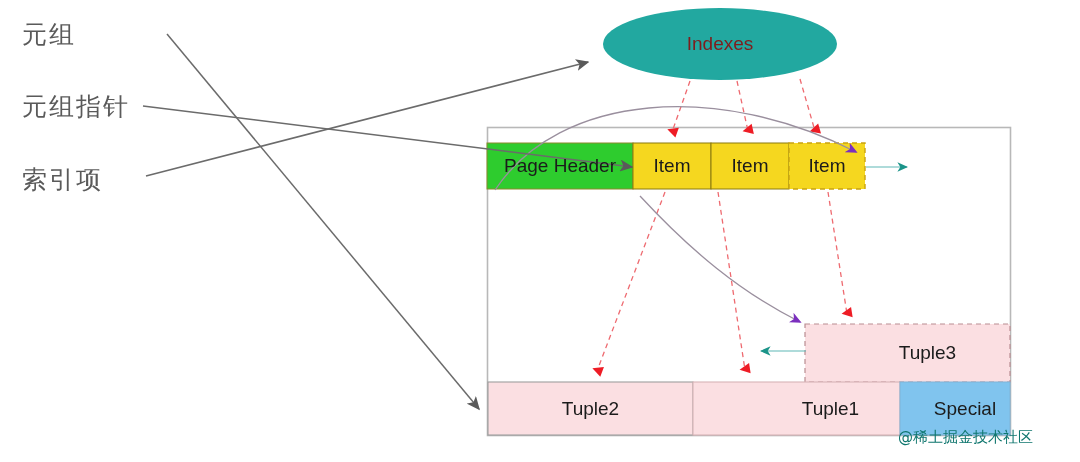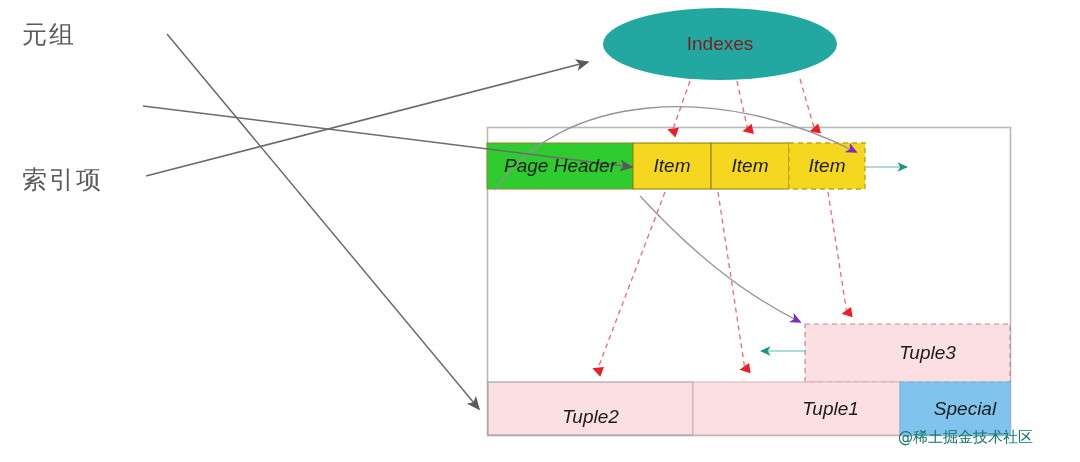--- a/index.html
+++ b/index.html
@@ -8,21 +8,21 @@
   #stage{position:absolute;left:0;top:0;width:1080px;height:462px;}
   svg#art{position:absolute;left:0;top:0;width:1080px;height:462px;}
 
   .cn-label{position:absolute;color:#5a5a5a;font-size:25px;letter-spacing:2px;
             font-family:"DejaVu Sans","Liberation Sans",sans-serif;white-space:nowrap;}
   .lbl-tuple{left:22px;top:18px;}
   .lbl-pointer{left:22px;top:90px;}
   .lbl-index{left:22px;top:163px;}
 
   .boxtext{position:absolute;display:flex;align-items:center;justify-content:center;
-           color:#1b1b1b;font-size:19px;white-space:nowrap;font-style:italic;}
+           color:#1b1b1b;font-size:19px;white-space:nowrap;}
 
   .ellipse-label{position:absolute;left:604px;top:8px;width:232px;height:72px;
                  display:flex;align-items:center;justify-content:center;
                  color:#7f1d1d;font-size:19px;}
 
   .watermark{position:absolute;left:898px;top:428px;color:#0f766e;font-size:15px;
              font-family:"DejaVu Sans","Liberation Sans",sans-serif;white-space:nowrap;}
 </style>
 </head>
 <body>
@@ -74,29 +74,30 @@
 
     <path d="M866,167 L907,167" fill="none" stroke="#5fb8b5" stroke-width="1.2" marker-end="url(#mk-teal)"></path>
     <path d="M806,351 L761,351" fill="none" stroke="#5fb8b5" stroke-width="1.2" marker-end="url(#mk-teal)"></path>
 
     <path d="M146,176 L588,62" fill="none" stroke="#6b6b6b" stroke-width="1.5" marker-end="url(#mk-gray)"></path>
     <path d="M143,106 L632,167" fill="none" stroke="#6b6b6b" stroke-width="1.5" marker-end="url(#mk-gray)"></path>
     <path d="M167,34 L479,409" fill="none" stroke="#6b6b6b" stroke-width="1.5" marker-end="url(#mk-gray)"></path>
   </svg>
 
   <div class="cn-label lbl-tuple">元组</div>
+  <div class="cn-label lbl-pointer">元组指针</div>
   <div class="cn-label lbl-index">索引项</div>
 
   <div class="ellipse-label">Indexes</div>
 
   <div class="boxtext" style="left:487px;top:143px;width:146px;height:46px;">Page Header</div>
 
   <div class="boxtext" style="left:633px;top:143px;width:78px;height:46px;">Item</div>
   <div class="boxtext" style="left:711px;top:143px;width:78px;height:46px;">Item</div>
   <div class="boxtext" style="left:789px;top:143px;width:76px;height:46px;">Item</div>
 
   <div class="boxtext" style="left:805px;top:324px;width:205px;height:58px;padding-left:20px;">Tuple3</div>
-  <div class="boxtext" style="left:488px;top:382px;width:205px;height:53px;margin-top:8px;">Tuple2</div>
+  <div class="boxtext" style="left:488px;top:382px;width:205px;height:53px;">Tuple2</div>
   <div class="boxtext" style="left:693px;top:382px;width:207px;height:53px;padding-left:34px;">Tuple1</div>
   <div class="boxtext" style="left:900px;top:382px;width:130px;height:53px;">Special</div>
 
   <div class="watermark">@稀土掘金技术社区</div>
 </div>
 
 </body></html>

